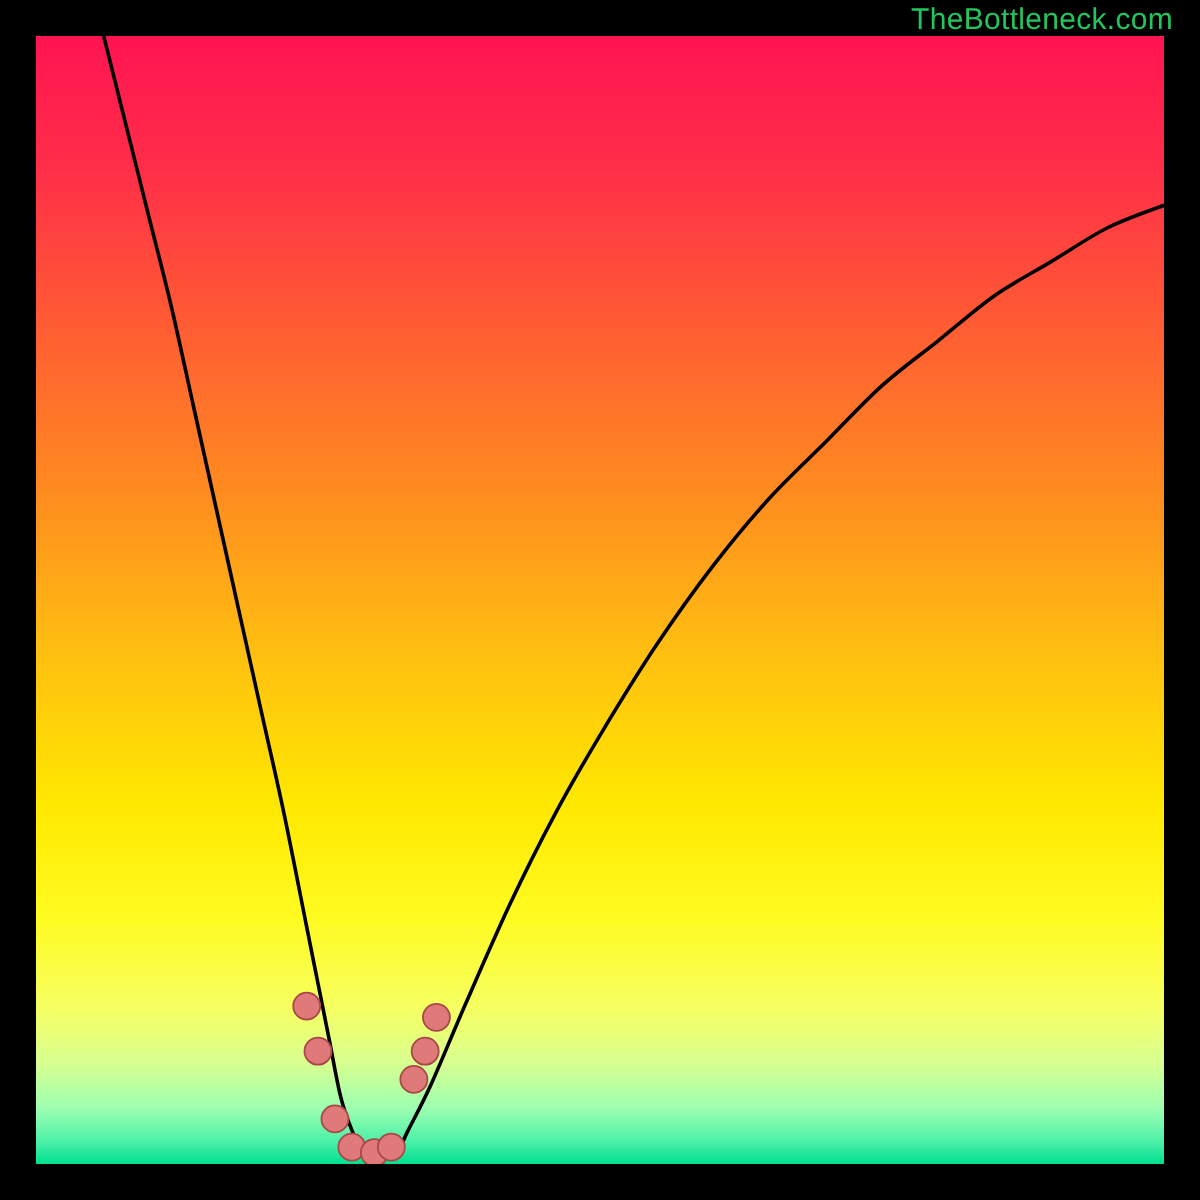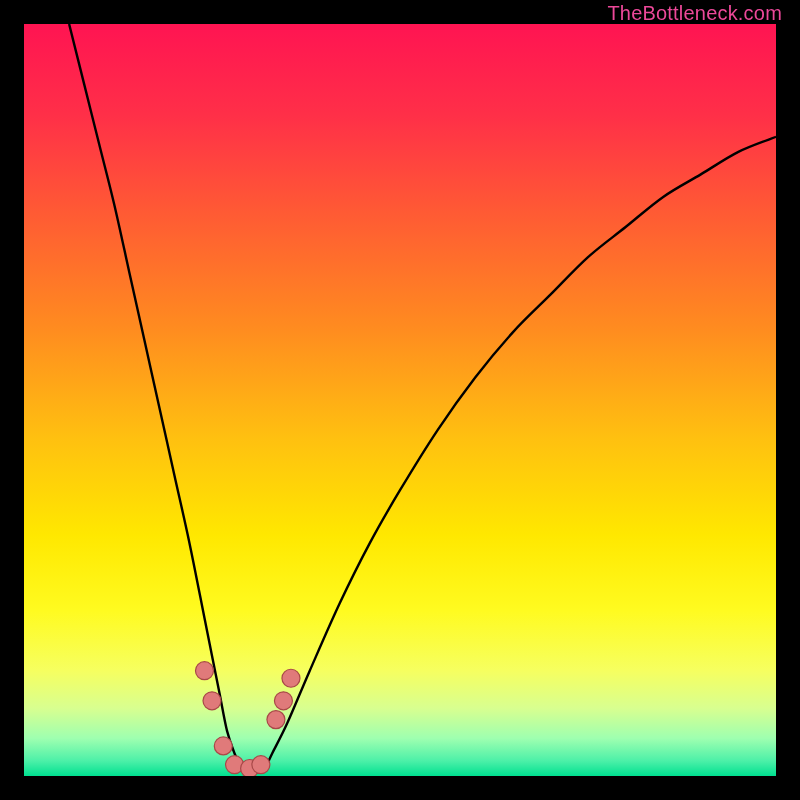--- a/index.html
+++ b/index.html
@@ -40,21 +40,21 @@
     width: 752px;
     height: 752px;
   }
   .watermark {
     position: absolute;
     top: 2px;
     right: 18px;
     font-family: Arial, Helvetica, sans-serif;
     font-size: 20px;
     font-weight: 500;
-    color: #ec4899;
+    color: #22c55e;
     letter-spacing: 0.2px;
   }
 </style>
 </head>
 <body>
 
 <div class="frame">
   <div class="plot">
     <svg class="gradient" viewBox="0 0 752 752" preserveAspectRatio="none">
       <defs>

